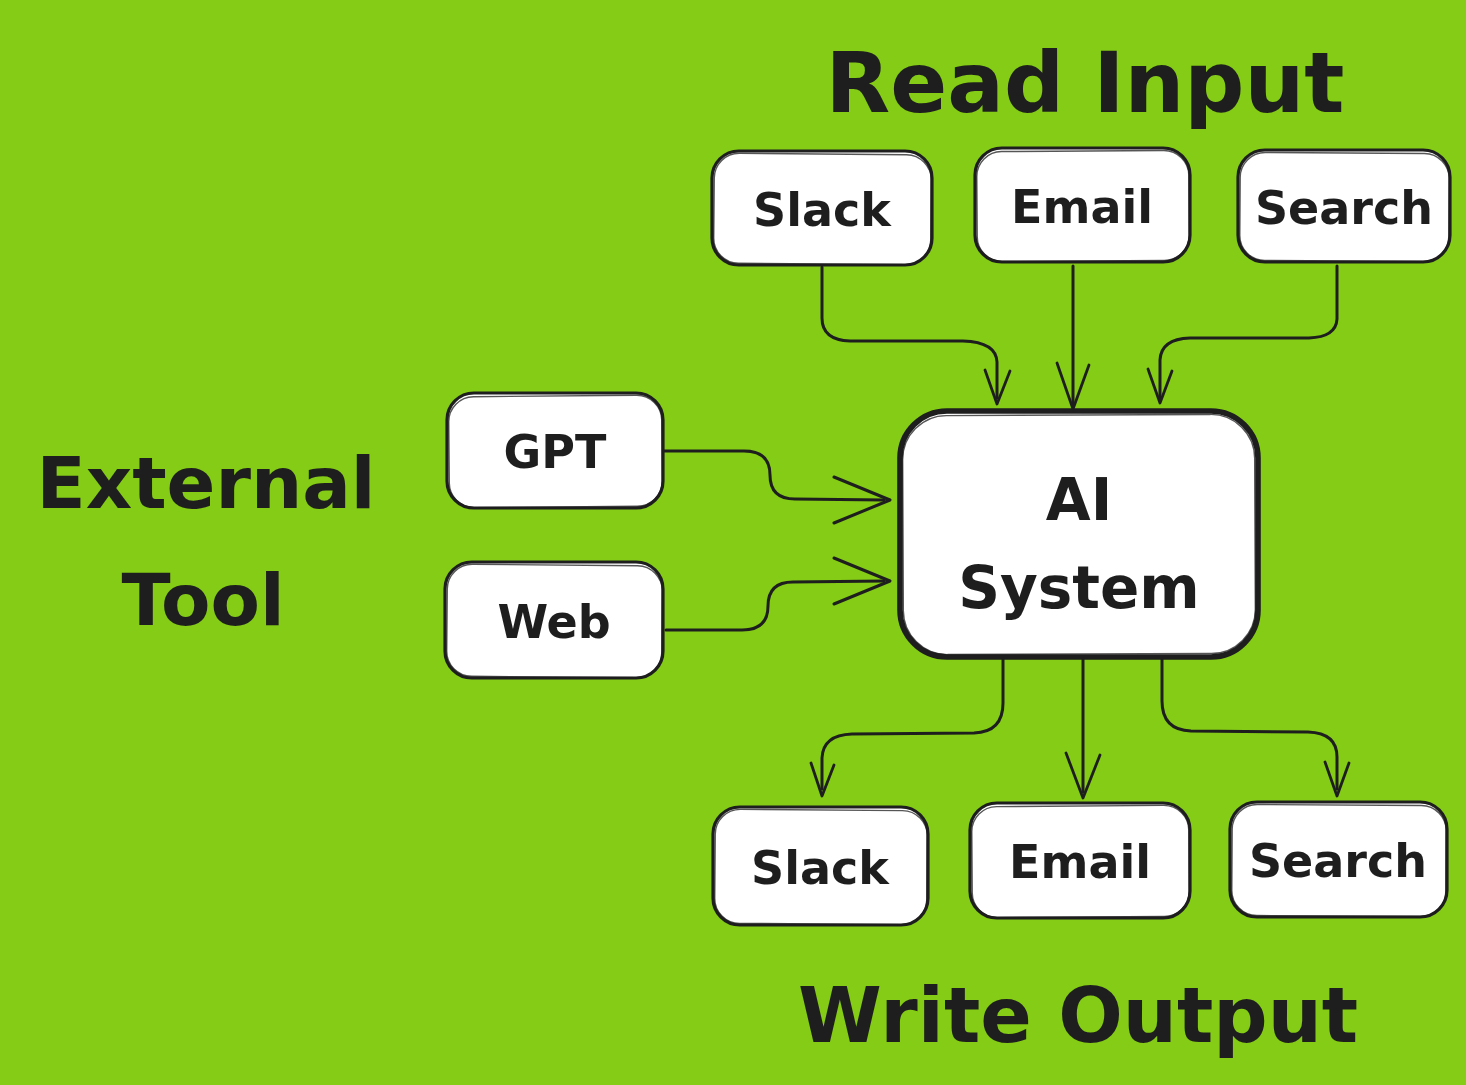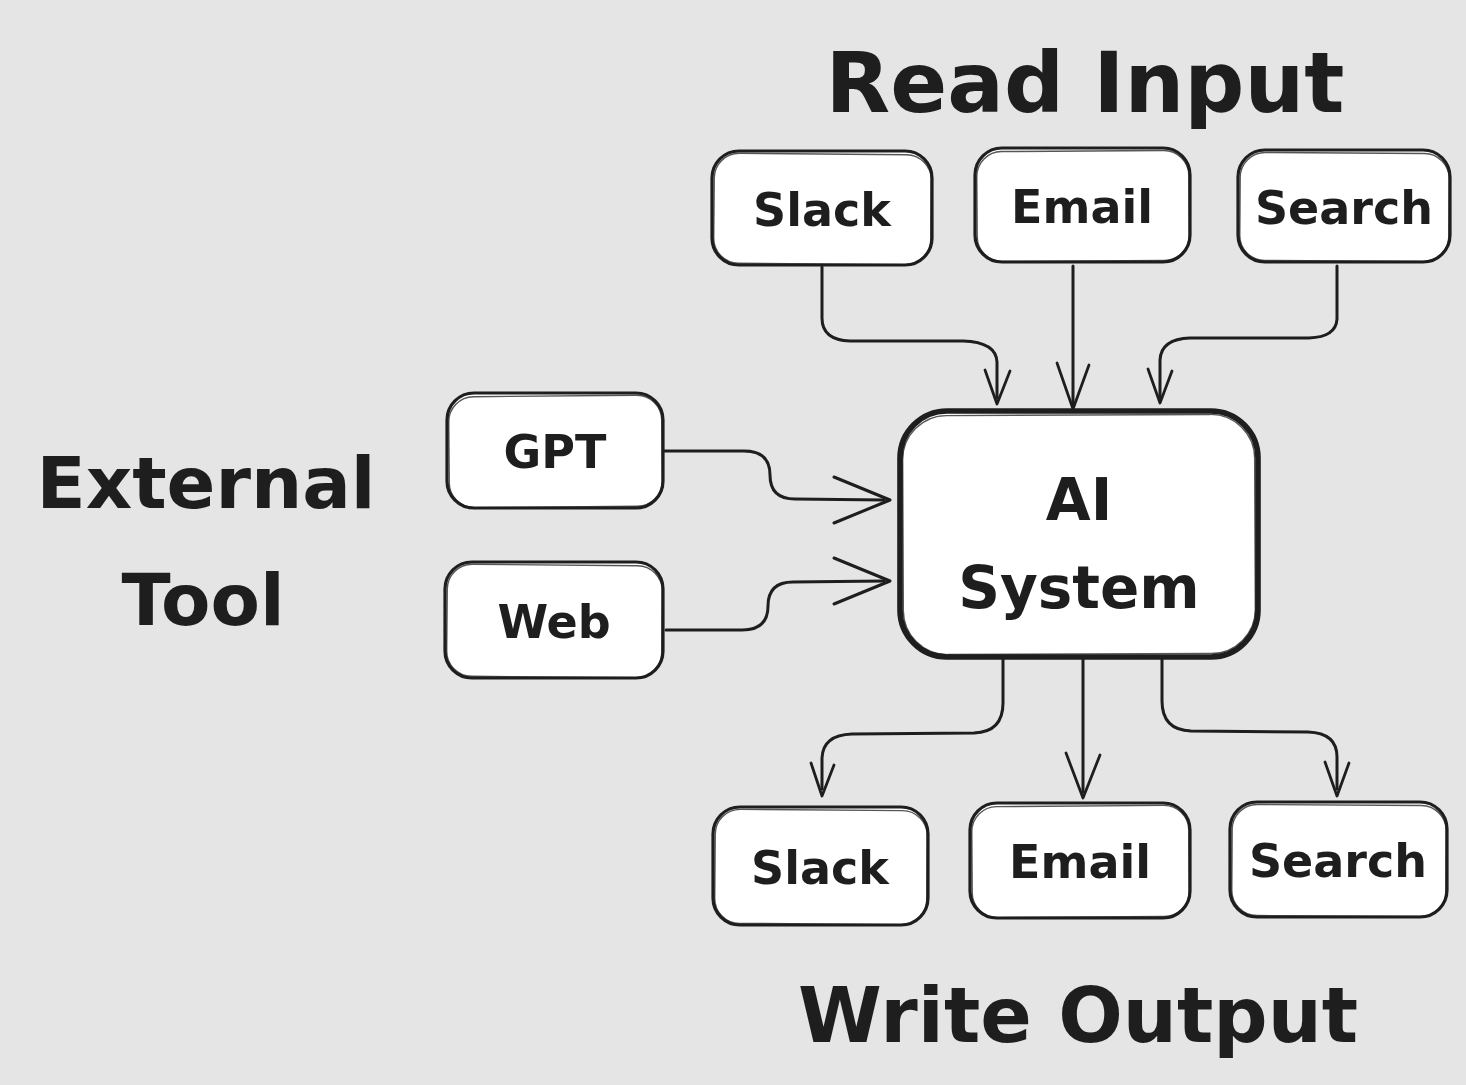--- a/index.html
+++ b/index.html
@@ -7,21 +7,21 @@
     padding: 0;
     background: #ffffff;
     width: 1466px;
     height: 1085px;
     overflow: hidden;
   }
   .canvas {
     position: relative;
     width: 1466px;
     height: 1085px;
-    background: #e5e5e5;
+    background: #84cc16;
   }
   svg {
     display: block;
     font-family: "DejaVu Sans", sans-serif;
   }
   .ink-stroke {
     fill: none;
     stroke: #1e1e1e;
     stroke-linecap: round;
     stroke-linejoin: round;

